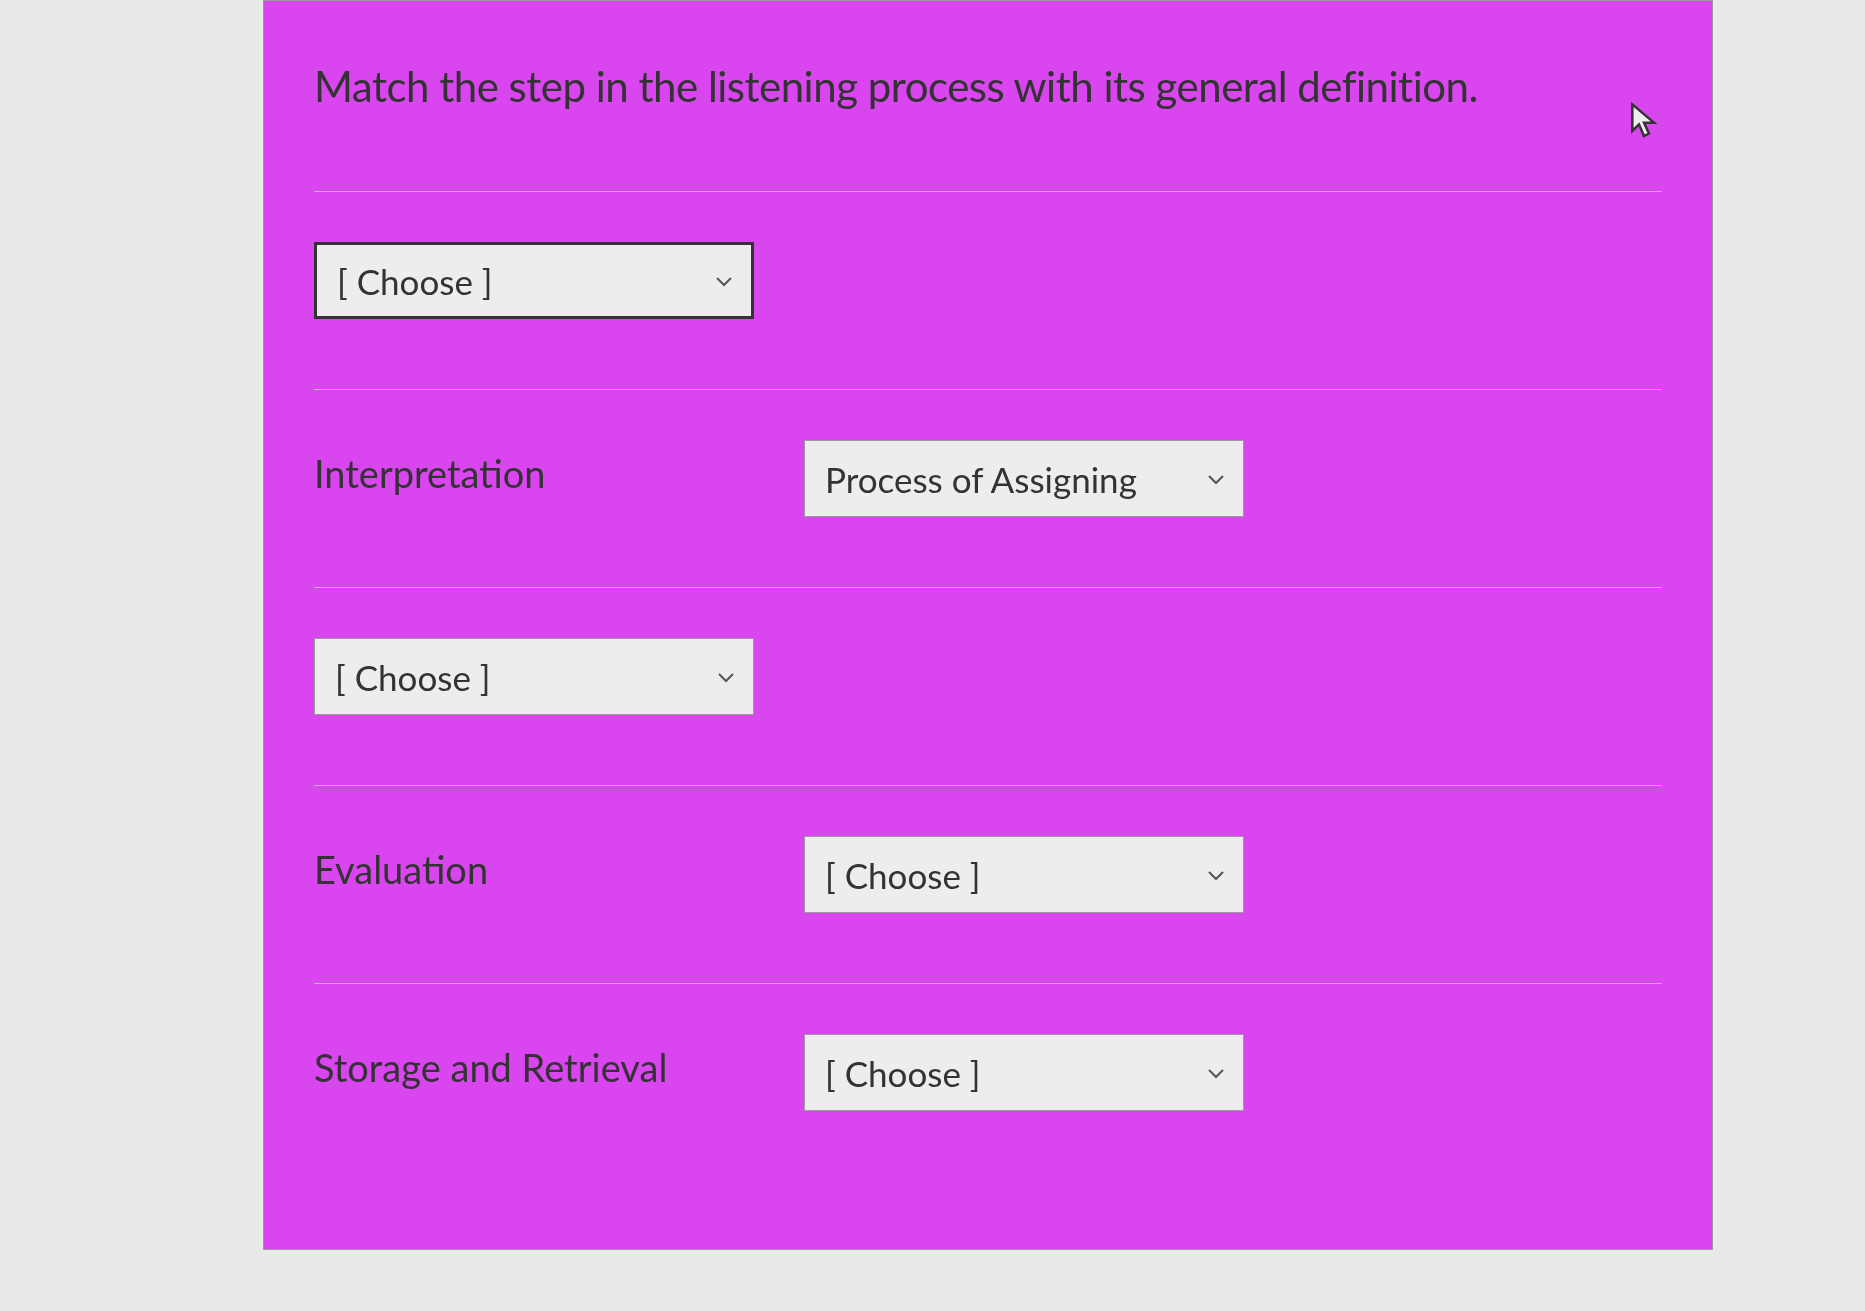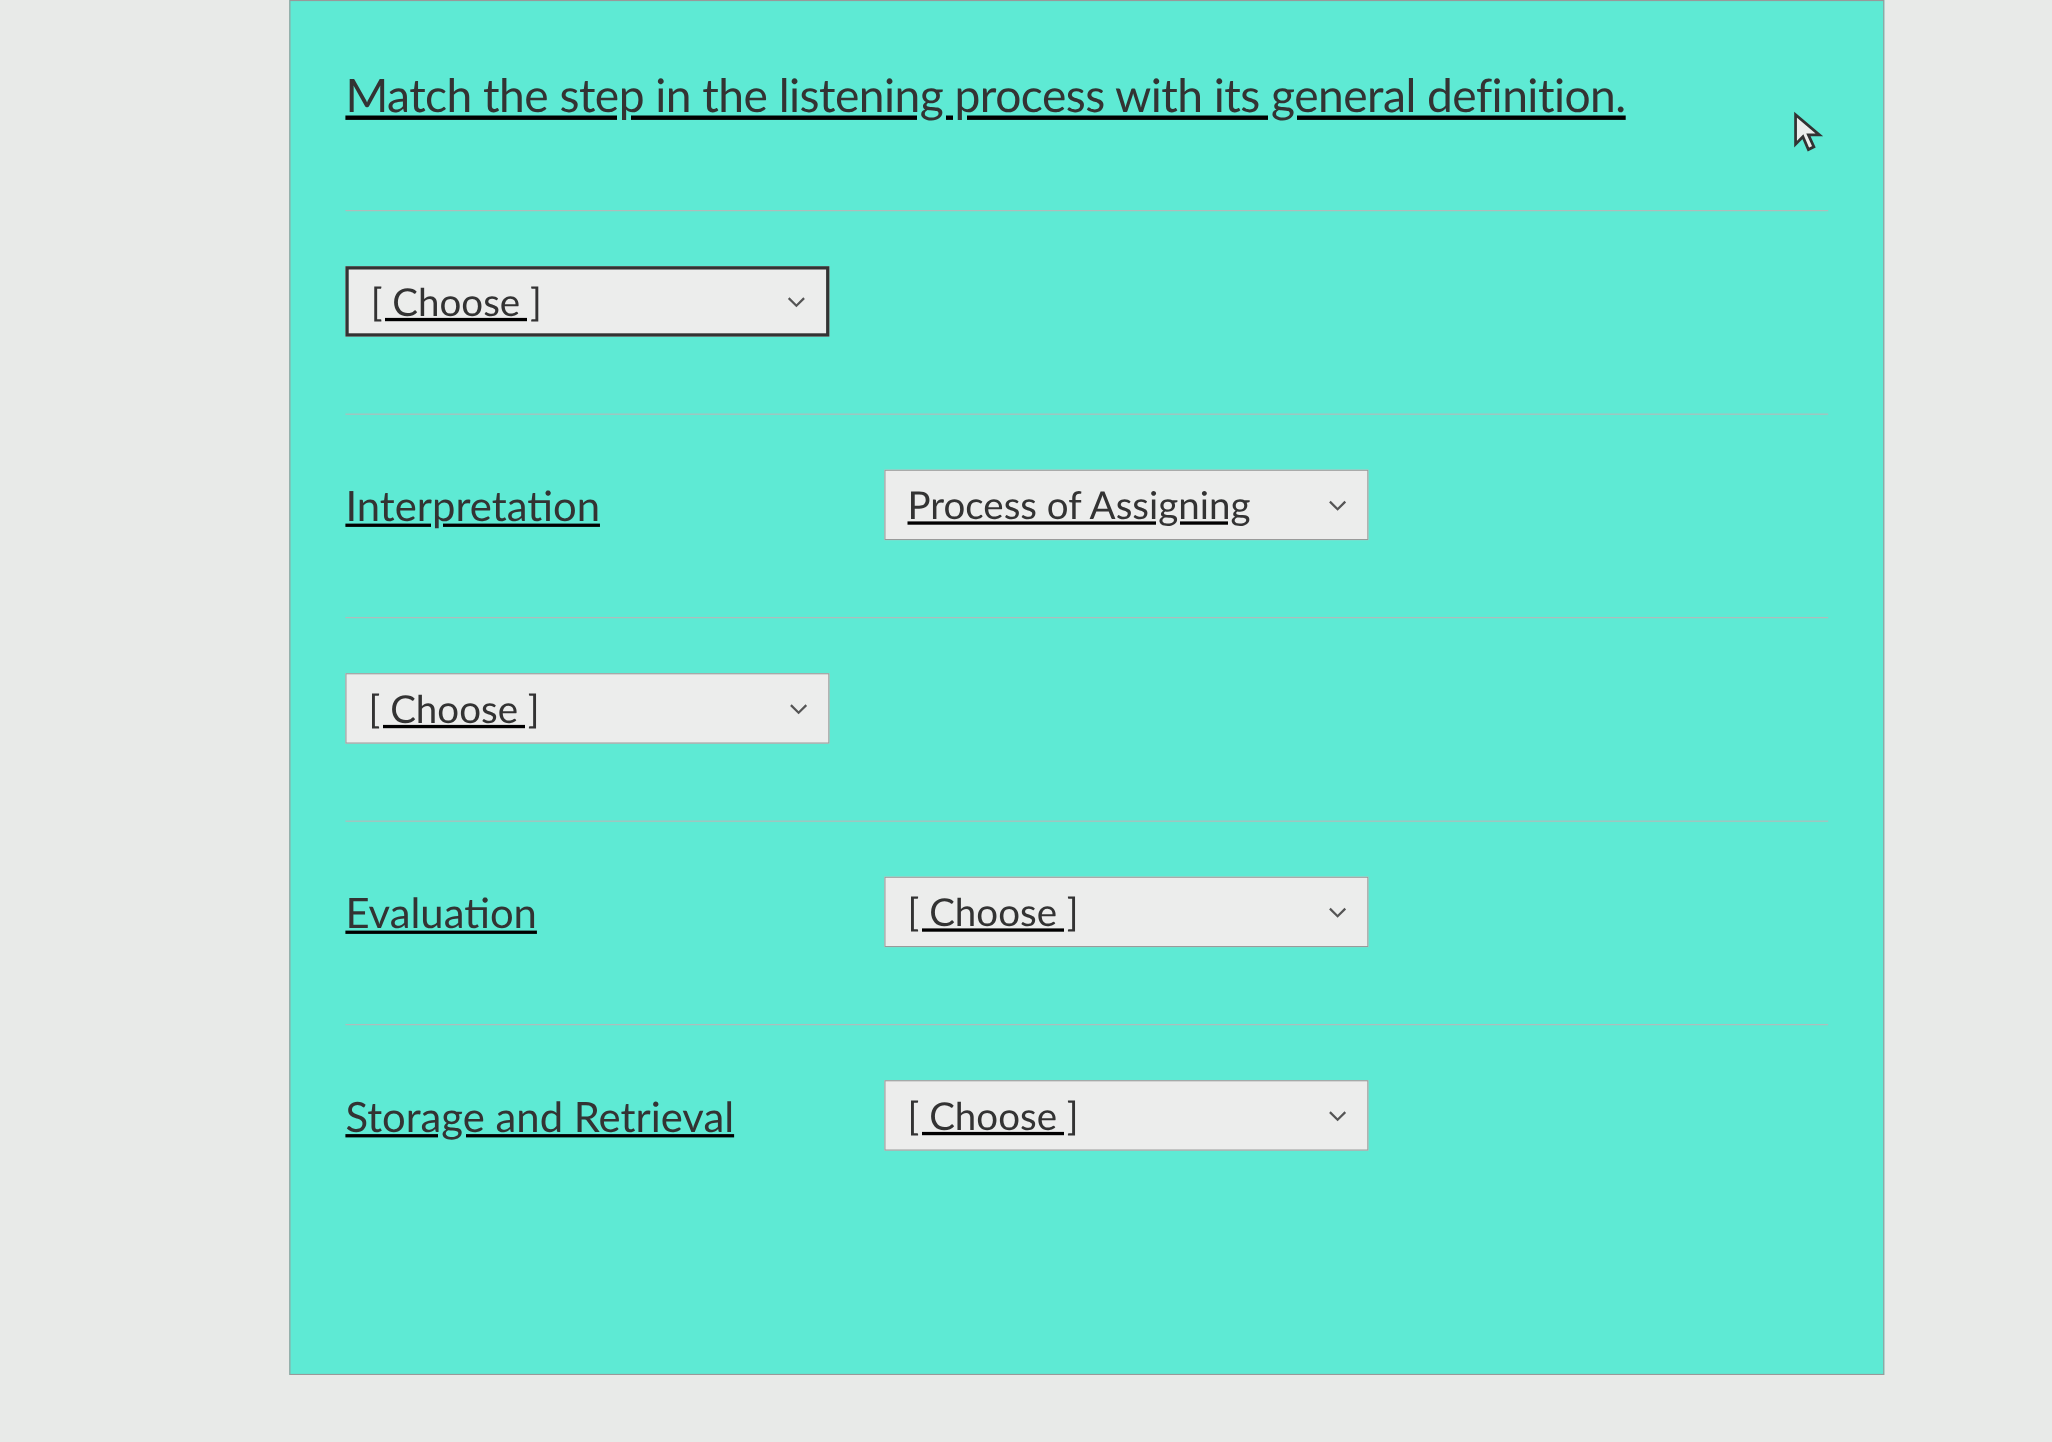--- a/index.html
+++ b/index.html
@@ -15,23 +15,22 @@
       position: relative;
       padding: 0;
     }
     .quiz-container {
       position: absolute;
       left: 263px;
       top: 0;
       width: 1450px;
       height: 1250px;
       border: 1px solid #999;
-      background: #5eead4;
+      background: #d946ef;
       padding: 60px 50px 40px 50px;
-      text-decoration: underline;
     }
     .question-prompt {
       font-size: 42px;
       color: #333;
       font-weight: 400;
       margin-bottom: 80px;
       letter-spacing: -0.5px;
     }
     .match-row {
       display: flex;
@@ -45,21 +44,21 @@
       color: #333;
       font-weight: 400;
       padding-top: 10px;
     }
     .select-wrapper {
       position: relative;
       width: 440px;
     }
     .select-box {
       width: 100%;
-      height: 64px;
+      height: 77px;
       border: 1px solid #9a9a9a;
       background: #ecedec;
       padding: 0 50px 0 20px;
       font-size: 35px;
       color: #333;
       font-family: inherit;
       display: flex;
       align-items: center;
       cursor: pointer;
       position: relative;

